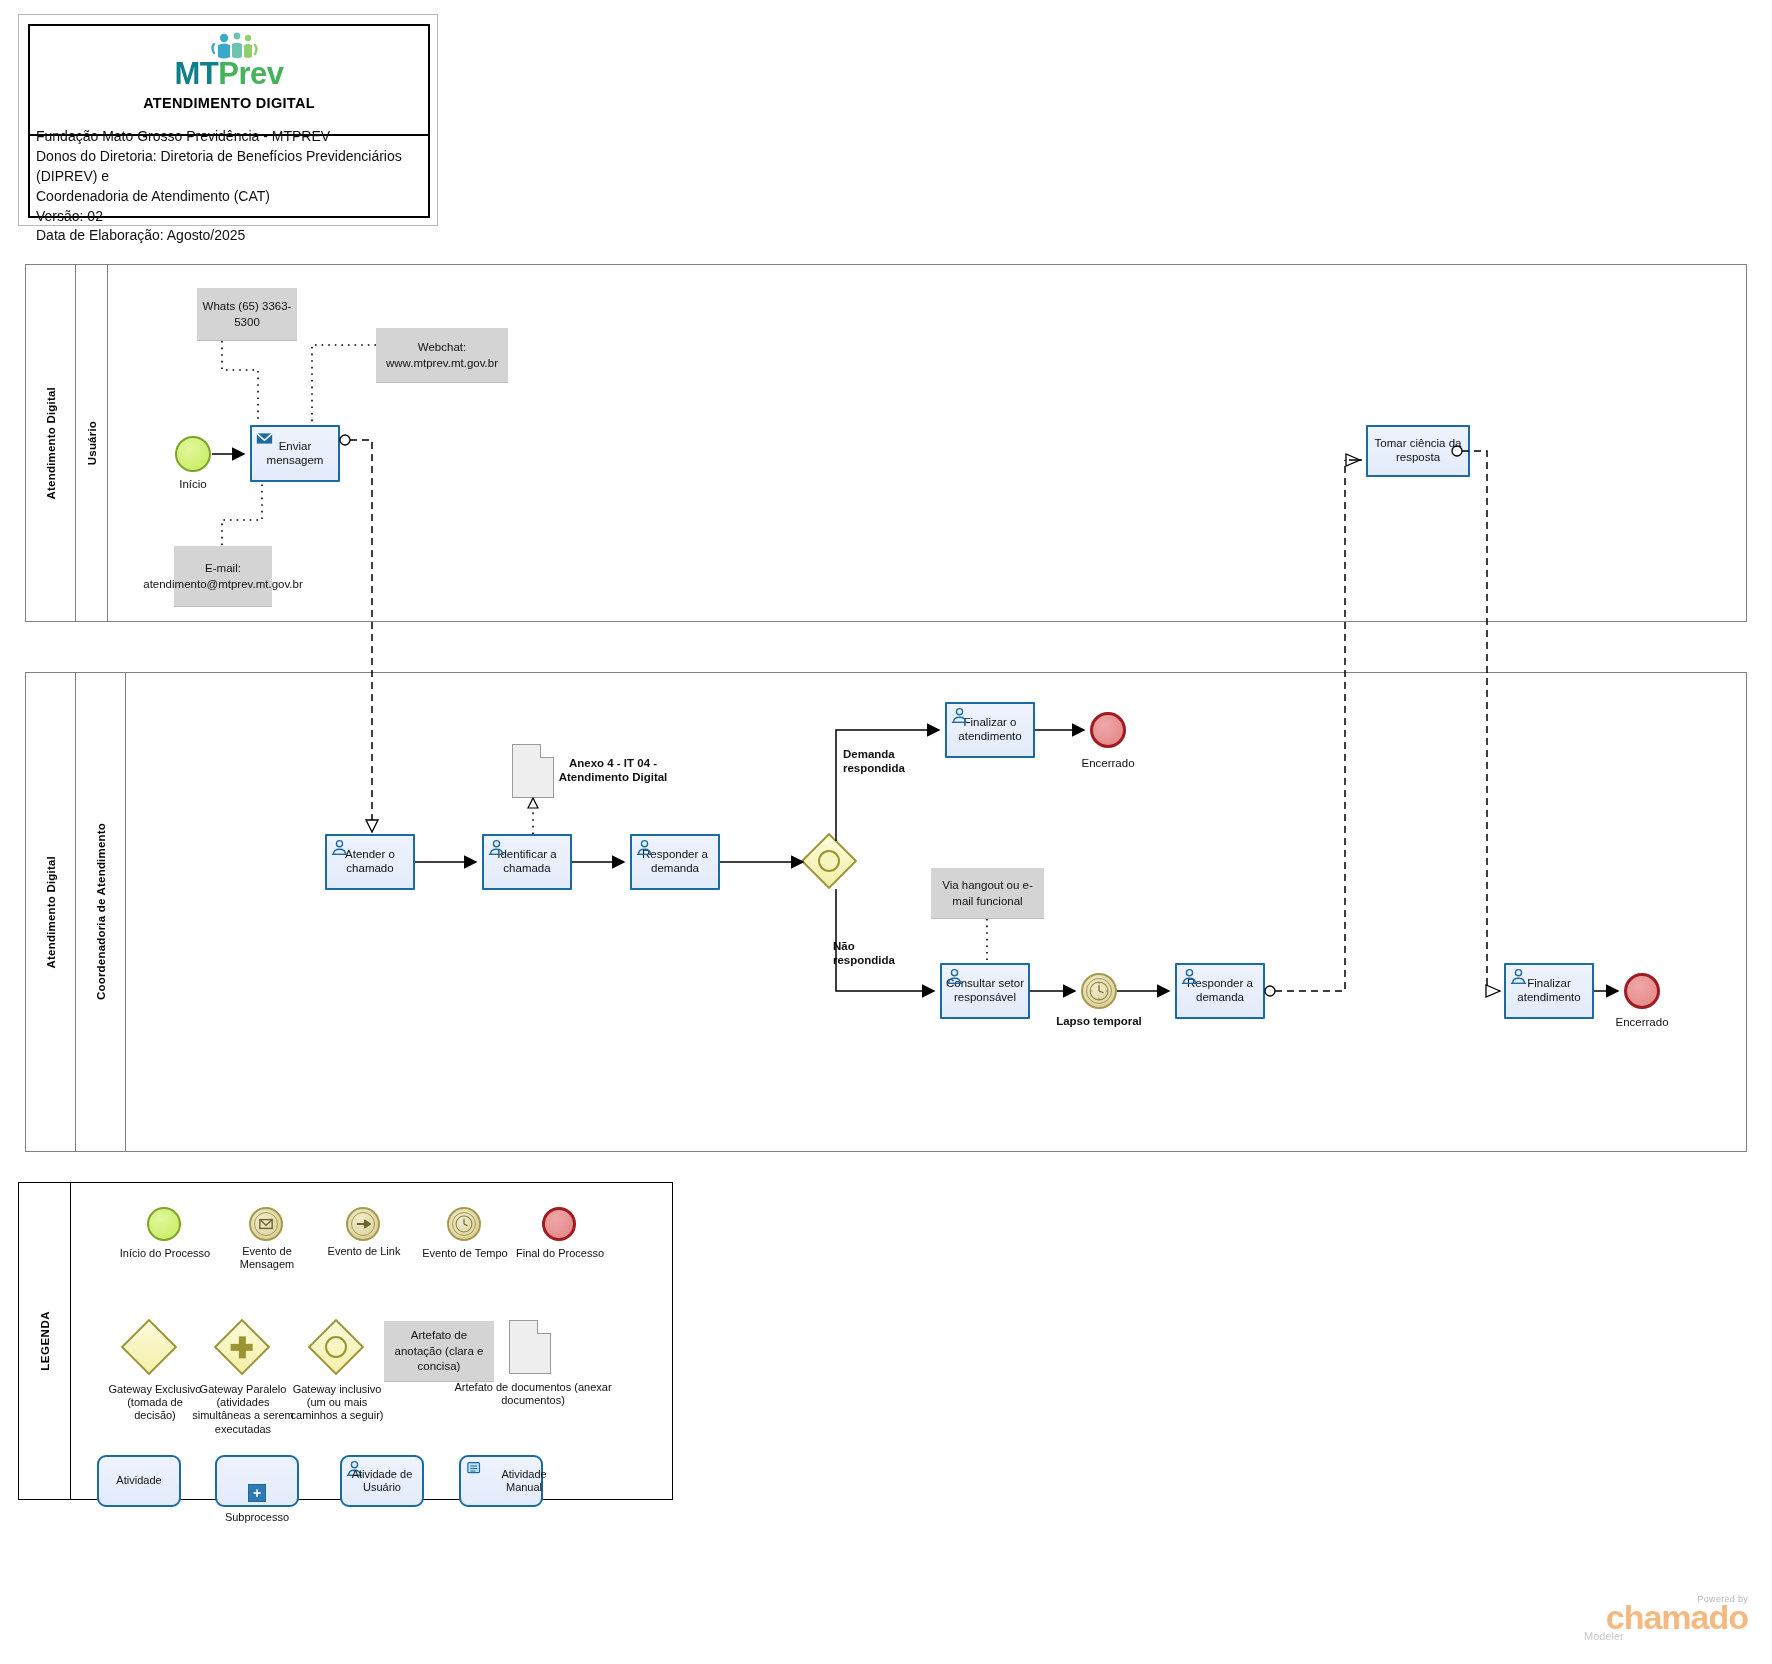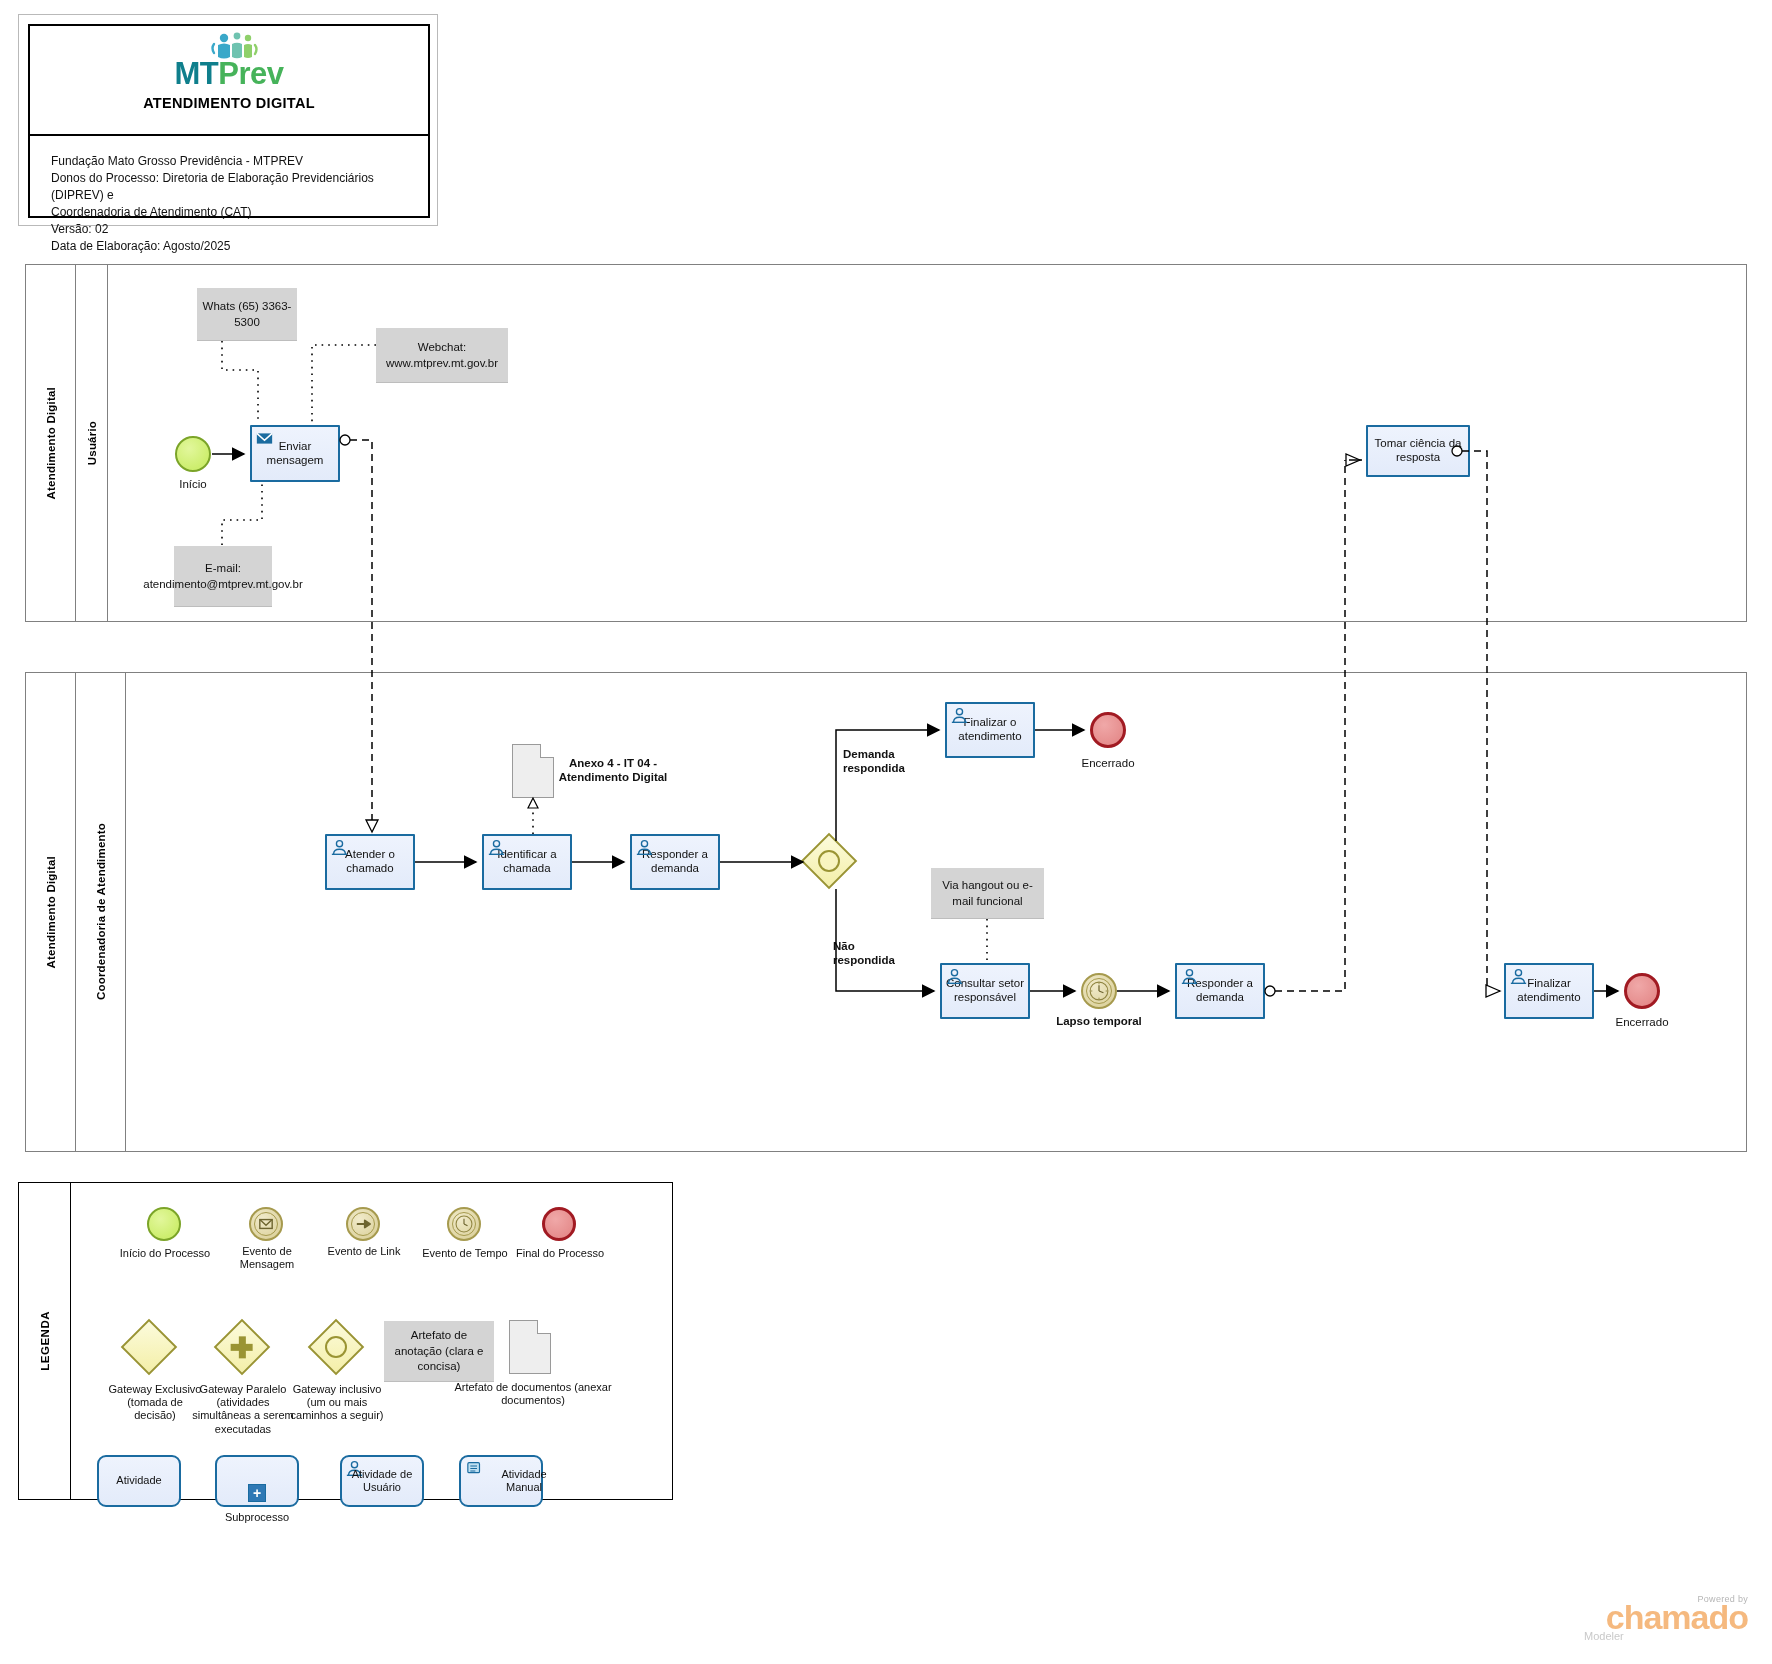--- a/index.html
+++ b/index.html
@@ -58,24 +58,24 @@
   .logo-glyph { position: absolute; left: 54px; top: 0px; width: 60px; height: 30px; }
   .header-title {
     font-size: 14.5px;
     font-weight: bold;
     color: #000;
     letter-spacing: 0.3px;
     margin-top: 1px;
   }
   .header-meta {
     position: absolute;
-    left: 0; top: 122px;
+    left: 0; top: 96px;
     width: 100%;
-    padding: 5px 6px 0 21px;
-    font-size: 12px;
+    padding: 5px 6px 0 6px;
+    font-size: 14px;
     color: #111;
     line-height: 1.42;
   }
 
   
   .pool {
     position: absolute;
     border: 1px solid #808080;
     background: #fff;
   }
@@ -324,21 +324,21 @@
             <path d="M36 13 q4 -2 8 0 l0 12 q-4 2 -8 0 z" fill="#8fd06a"></path>
             <path d="M6 12 q-3 4 0 9" stroke="#3aa8c9" stroke-width="2.4" fill="none" stroke-linecap="round"></path>
             <path d="M47 13 q3 4 0 9" stroke="#8fd06a" stroke-width="2.4" fill="none" stroke-linecap="round"></path>
           </svg>
           <div class="mtprev-text"><span class="mt-part">MT</span><span class="prev-part">Prev</span></div>
         </div>
         <div class="header-title">ATENDIMENTO DIGITAL</div>
       </div>
       <div class="header-meta">
         <div>Fundação Mato Grosso Previdência - MTPREV</div>
-        <div>Donos do Processo: Diretoria de Elaboração Previdenciários (DIPREV) e</div>
+        <div>Donos do Diretoria: Diretoria de Benefícios Previdenciários (DIPREV) e</div>
         <div>Coordenadoria de Atendimento (CAT)</div>
         <div>Versão: 02</div>
         <div>Data de Elaboração: Agosto/2025</div>
       </div>
     </div>
   </div>
 
   <div class="pool" style="left:25px; top:264px; width:1722px; height:358px;">
     <div class="pool-label" style="left:0; width:50px;">
       <span>Atendimento Digital</span>

